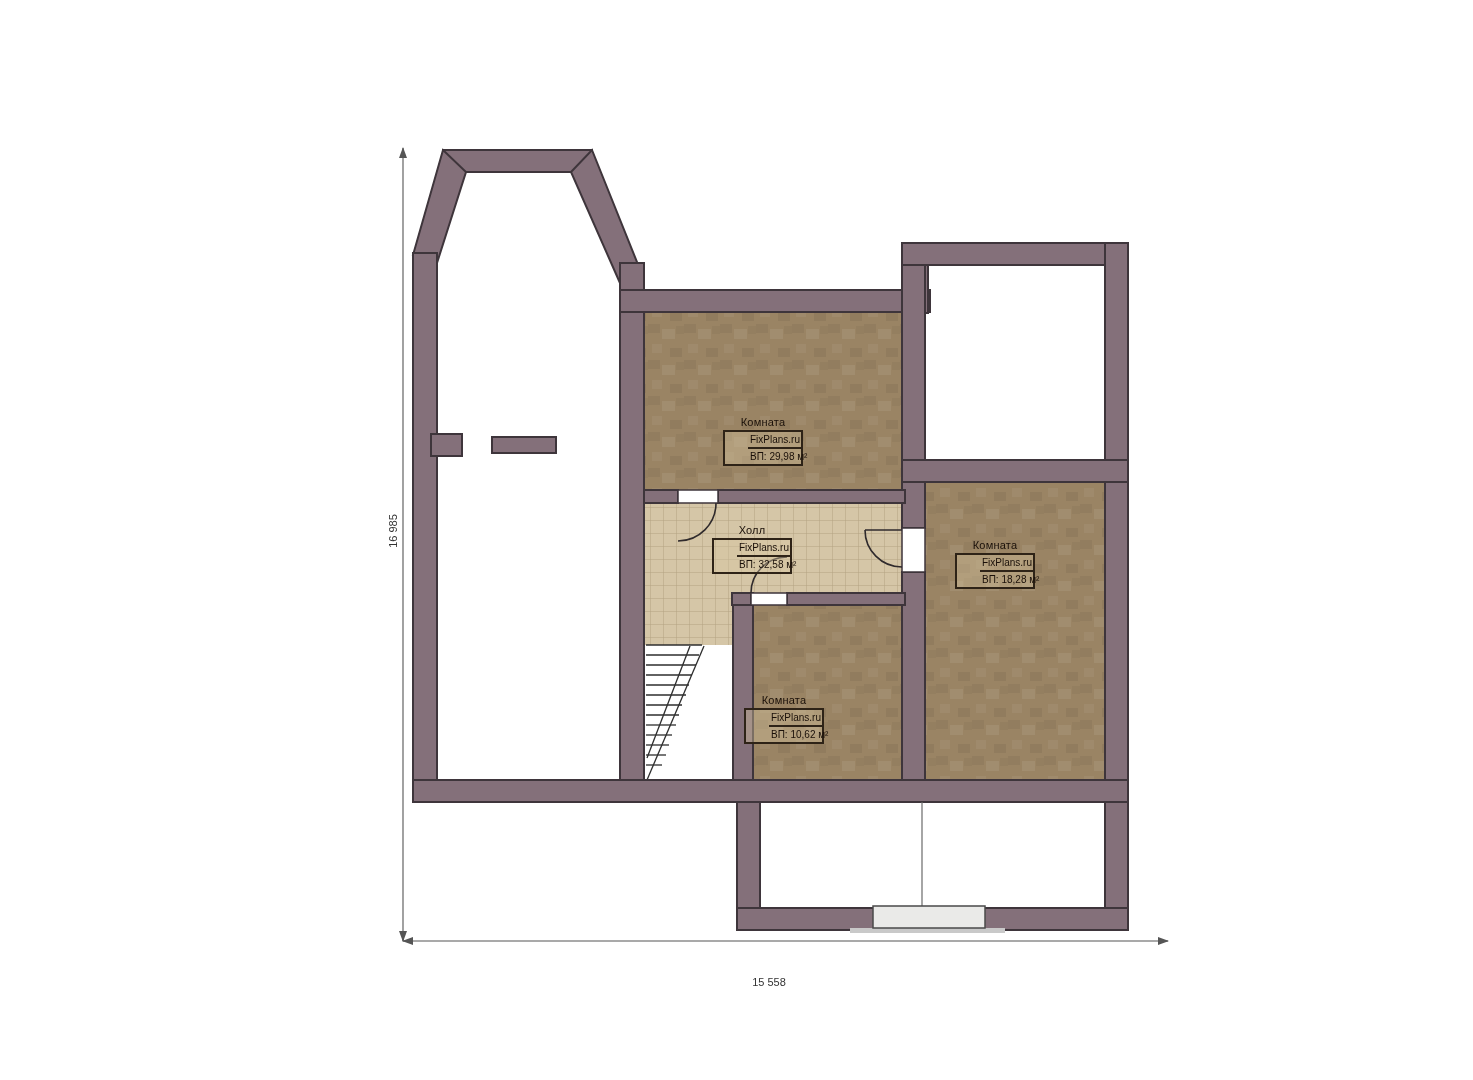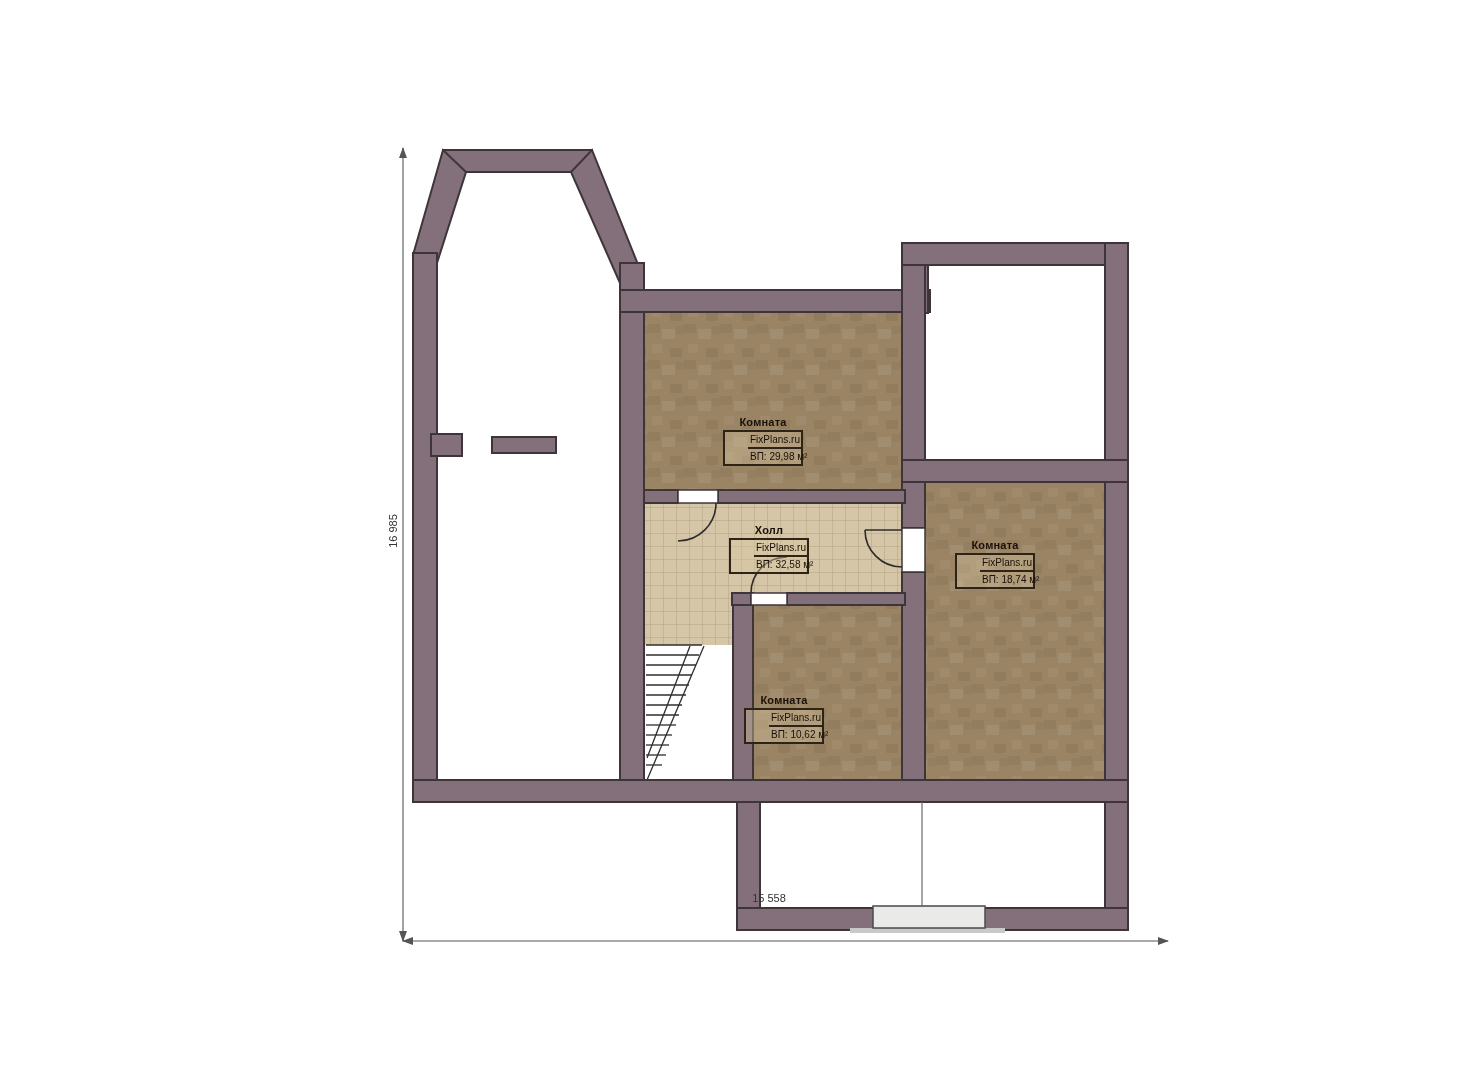--- a/index.html
+++ b/index.html
@@ -15,21 +15,21 @@
   .stair{stroke:#2e2e2e;stroke-width:1.3;fill:none;}
   .arc{stroke:#2f2a2c;stroke-width:1.6;fill:none;}
   .leaf{fill:#ffffff;stroke:var(--wall-outline,#3e353b);stroke-width:1.5;}
   .dim{stroke:var(--dim-line,#555555);stroke-width:1.1;fill:none;}
   .dim-arrow{fill:var(--dim-line,#555555);stroke:none;}
   .porch-door{fill:var(--porch-door,#eaeae8);stroke:#4a4a4a;stroke-width:1.5;}
   .door-sill{fill:#c9c9c9;}
   .divider{stroke:#6a6a6a;stroke-width:1.2;}
 
   .room-label{position:absolute;z-index:3;text-align:center;color:#1a1009;width:80px;}
-  .room-label .title{font-weight:bold;font-size:11px;margin-bottom:2px;letter-spacing:.2px;}
+  .room-label .title{font-weight:normal;font-size:11px;margin-bottom:2px;letter-spacing:.2px;}
   .room-label .box{border:2px solid #2e2317;background:rgba(214,197,160,0.40);}
   .room-label .row{font-size:10px;line-height:1.3;padding:1px 2px;white-space:nowrap;margin-left:23px;}
   .room-label .row.brand{border-bottom:2px solid #2e2317;}
 
   .dim-label{position:absolute;z-index:3;font-size:11px;color:#333;text-align:center;}
   .dim-label.vertical{transform:rotate(-90deg);transform-origin:center center;width:60px;}
   .dim-label.horizontal{width:70px;}
 </style>
 </head>
 <body>
@@ -135,40 +135,40 @@
 </svg>
 
   <div class="room-label" style="left:723px;top:416px;">
     <div class="title">Комната</div>
     <div class="box">
       <div class="row brand">FixPlans.ru</div>
       <div class="row">ВП: 29,98 м²</div>
     </div>
   </div>
 
-  <div class="room-label" style="left:729px;top:524px;">
+  <div class="room-label" style="left:712px;top:524px;">
     <div class="title">Холл</div>
     <div class="box">
       <div class="row brand">FixPlans.ru</div>
       <div class="row">ВП: 32,58 м²</div>
     </div>
   </div>
 
   <div class="room-label" style="left:955px;top:539px;">
     <div class="title">Комната</div>
     <div class="box">
       <div class="row brand">FixPlans.ru</div>
-      <div class="row">ВП: 18,74 м²</div>
+      <div class="row">ВП: 18,28 м²</div>
     </div>
   </div>
 
   <div class="room-label" style="left:744px;top:694px;">
     <div class="title">Комната</div>
     <div class="box">
       <div class="row brand">FixPlans.ru</div>
       <div class="row">ВП: 10,62 м²</div>
     </div>
   </div>
 
   <div class="dim-label vertical" style="left:363px;top:525px;">16 985</div>
-  <div class="dim-label horizontal" style="left:734px;top:892px;">15 558</div>
+  <div class="dim-label horizontal" style="left:734px;top:976px;">15 558</div>
 
 </div>
 
 </body></html>

